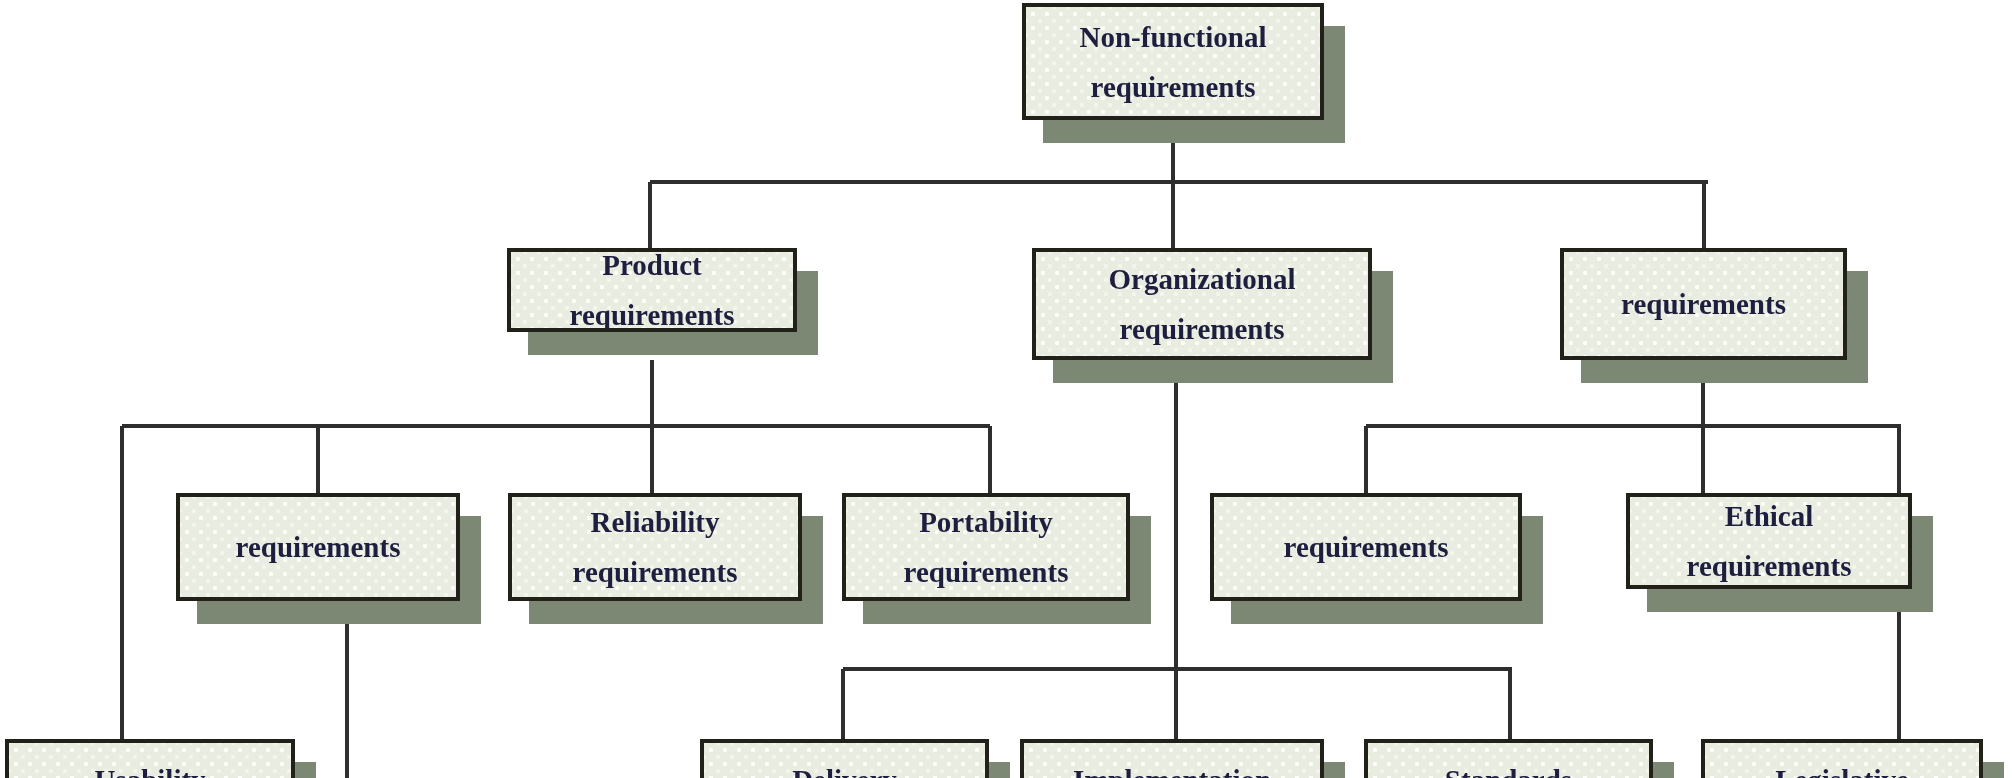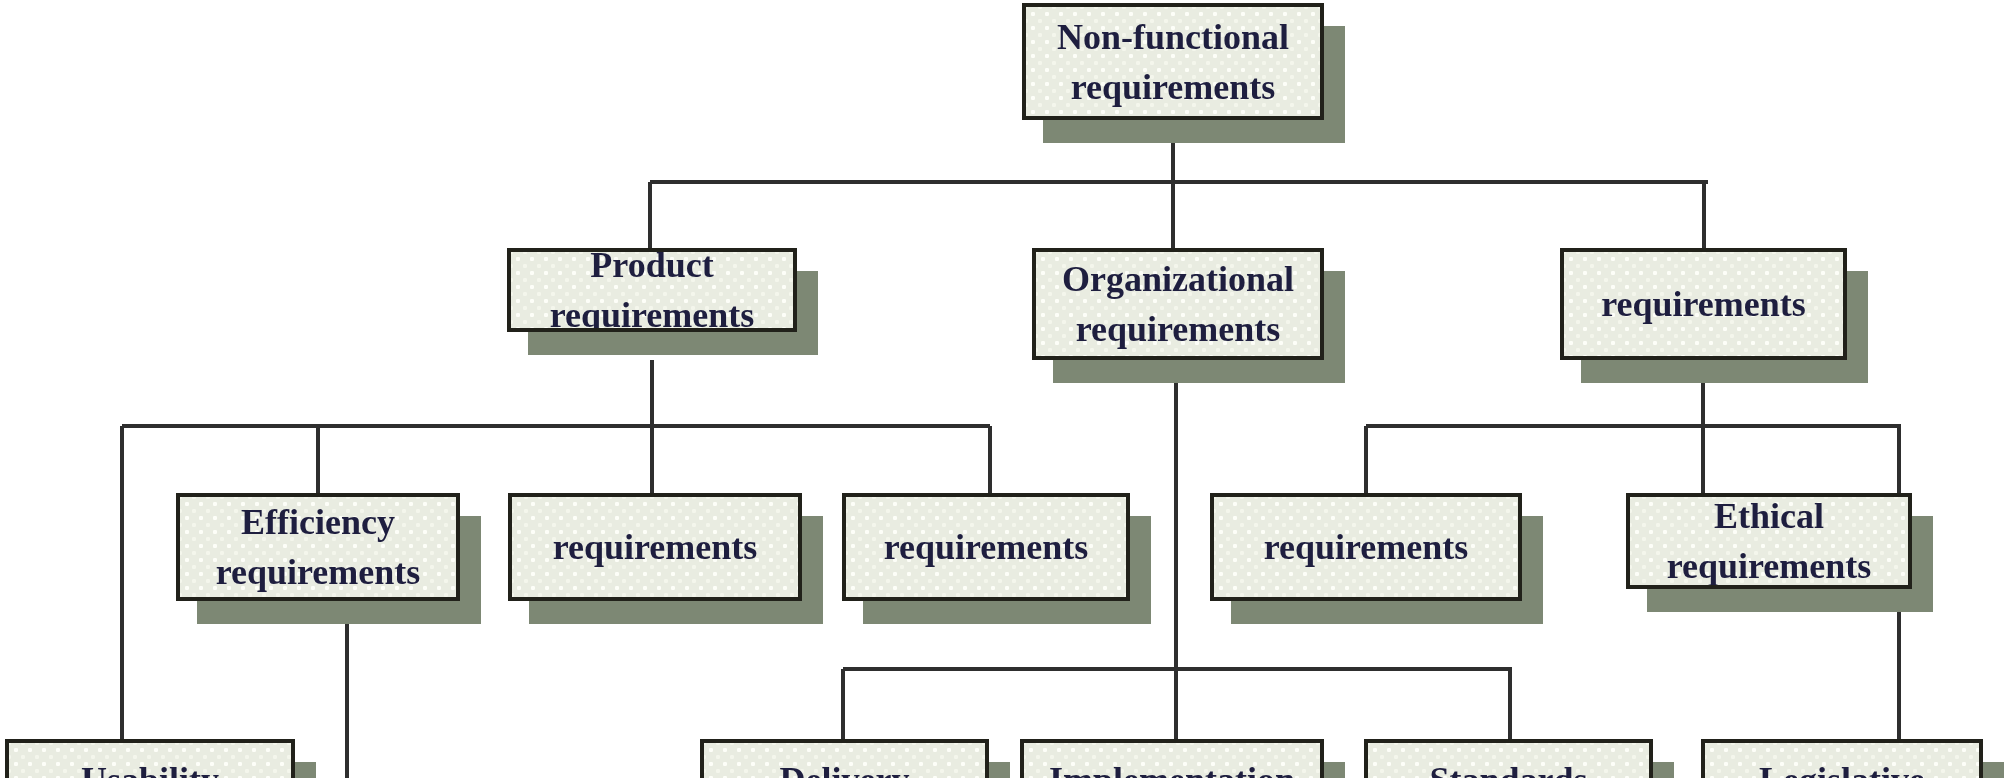--- a/index.html
+++ b/index.html
@@ -22,21 +22,21 @@
     background-color: #e9ece1;
     
     background-image:
       radial-gradient(circle, #fdfef8 2px, rgba(0,0,0,0) 2.4px),
       radial-gradient(circle, #f4f6ec 2px, rgba(0,0,0,0) 2.4px);
     background-size: 14px 14px, 14px 14px;
     background-position: 0 0, 7px 7px;
     box-shadow: 21px 23px 0 0 #7d8874;
     color: #1e1e3f;
     text-align: center;
-    font-size: 36px;
+    font-size: 29px;
     font-weight: bold;
     line-height: 50px;
     display: flex;
     flex-direction: column;
     justify-content: center;
     align-items: center;
     overflow: hidden;
   }
   .node.clipped {
     justify-content: flex-start;
@@ -74,35 +74,36 @@
     <div class="connector" style="background: rgb(46, 46, 46); left: 1364px; top: 426px; width: 4px; height: 67px;"></div>
     <div class="connector" style="background: rgb(46, 46, 46); left: 1897px; top: 426px; width: 4px; height: 313px;"></div>
     <div class="node" style="left: 1022px; top: 3px; width: 302px; height: 117px;">
       <span>Non-functional</span>
       <span>requirements</span>
     </div>
     <div class="node" style="left: 507px; top: 248px; width: 290px; height: 84px;">
       <span>Product</span>
       <span>requirements</span>
     </div>
-    <div class="node" style="left: 1032px; top: 248px; width: 292px; height: 112px; align-items: center;">
+    <div class="node" style="left: 1032px; top: 248px; width: 340px; height: 112px; align-items: center;">
       <span>Organizational</span>
       <span>requirements</span>
     </div>
     <div class="node" style="left: 1560px; top: 248px; width: 287px; height: 112px;">
       <span>requirements</span>
     </div>
     <div class="node" style="left: 176px; top: 493px; width: 284px; height: 108px;">
-      <span>Efficiency</span>
       <span>requirements</span>
     </div>
     <div class="node" style="left: 508px; top: 493px; width: 294px; height: 108px;">
+      <span>Reliability</span>
       <span>requirements</span>
     </div>
     <div class="node" style="left: 842px; top: 493px; width: 288px; height: 108px;">
+      <span>Portability</span>
       <span>requirements</span>
     </div>
     <div class="node" style="left: 1210px; top: 493px; width: 312px; height: 108px;">
       <span>requirements</span>
     </div>
     <div class="node" style="left: 1626px; top: 493px; width: 286px; height: 96px;">
       <span>Ethical</span>
       <span>requirements</span>
     </div>
     <div class="node clipped" style="left: 5px; top: 739px; width: 290px; height: 110px;">

